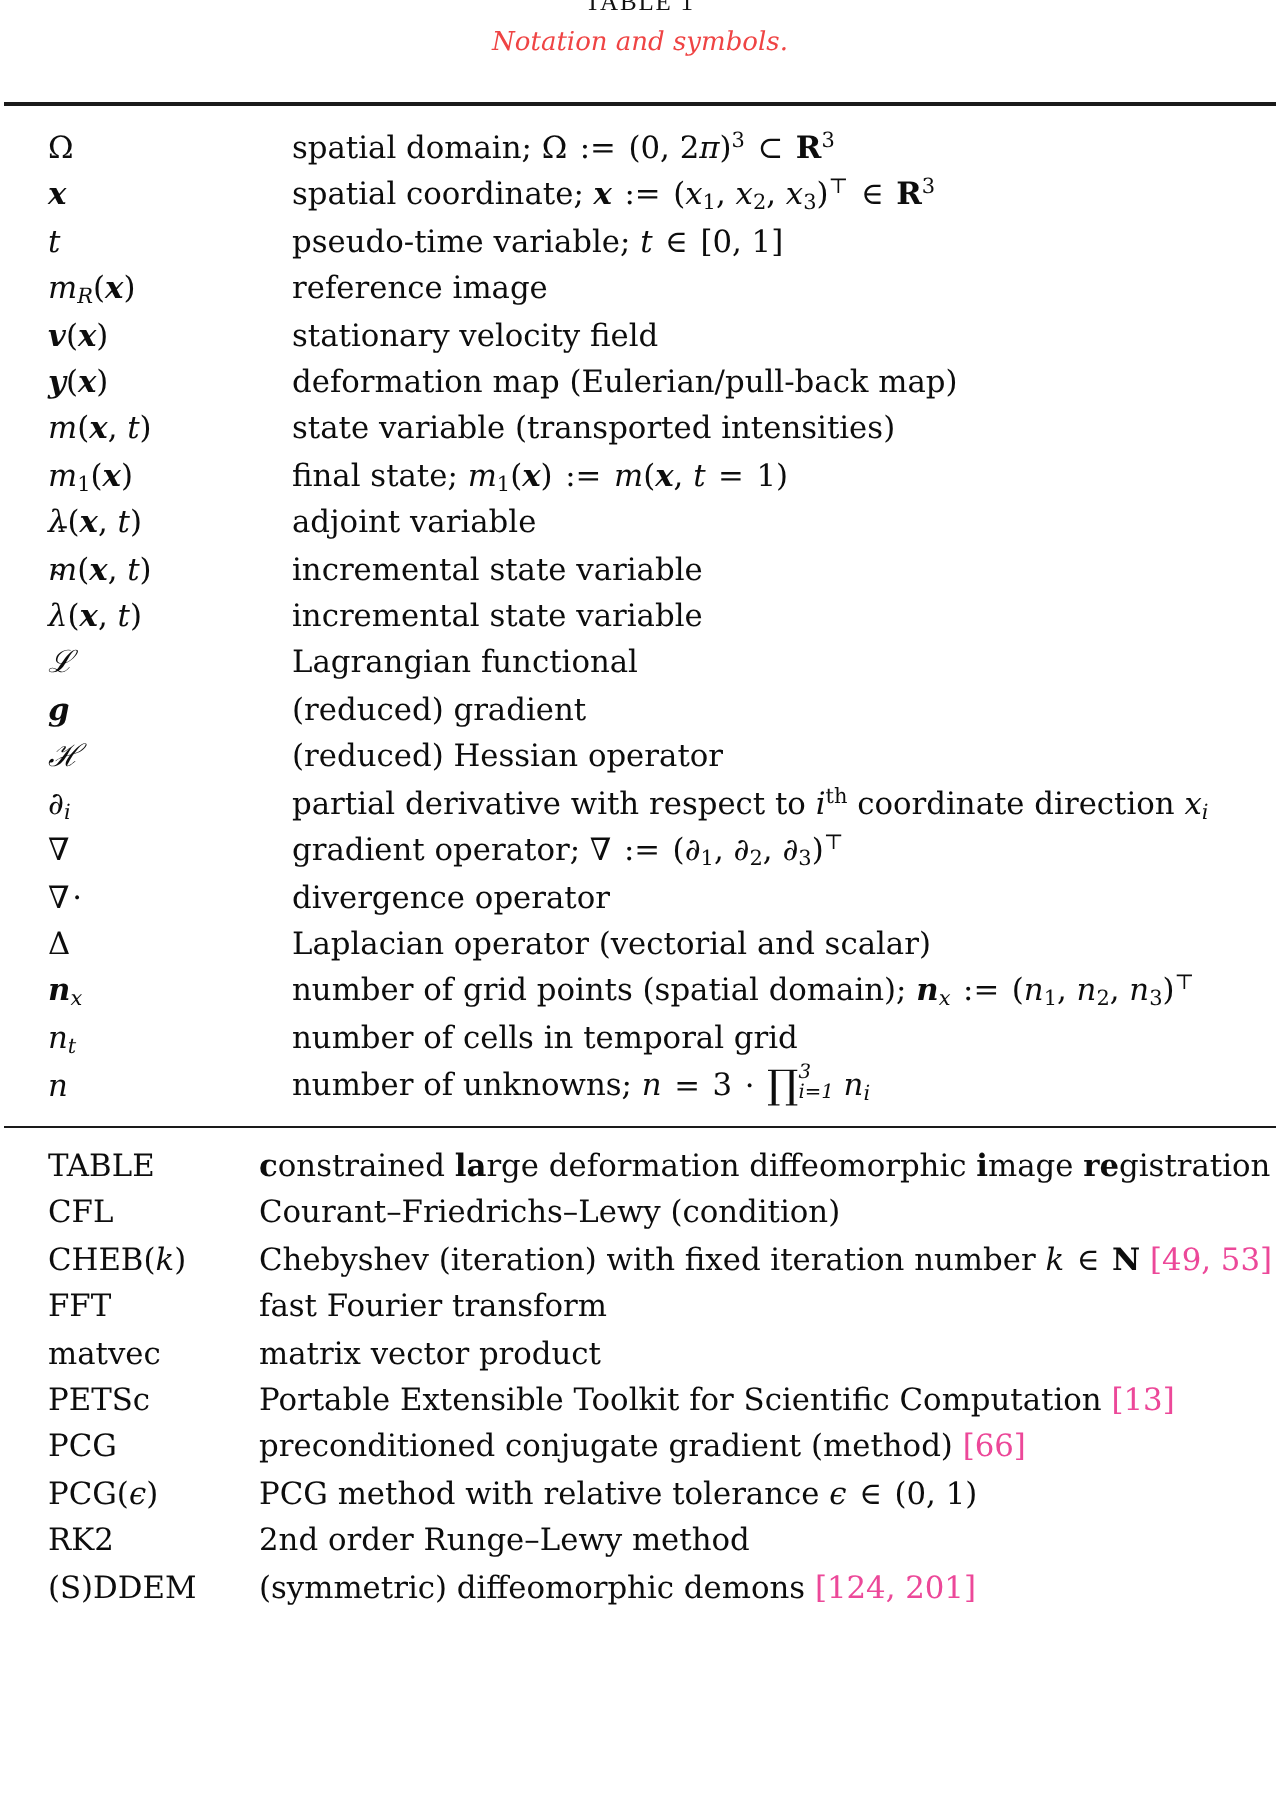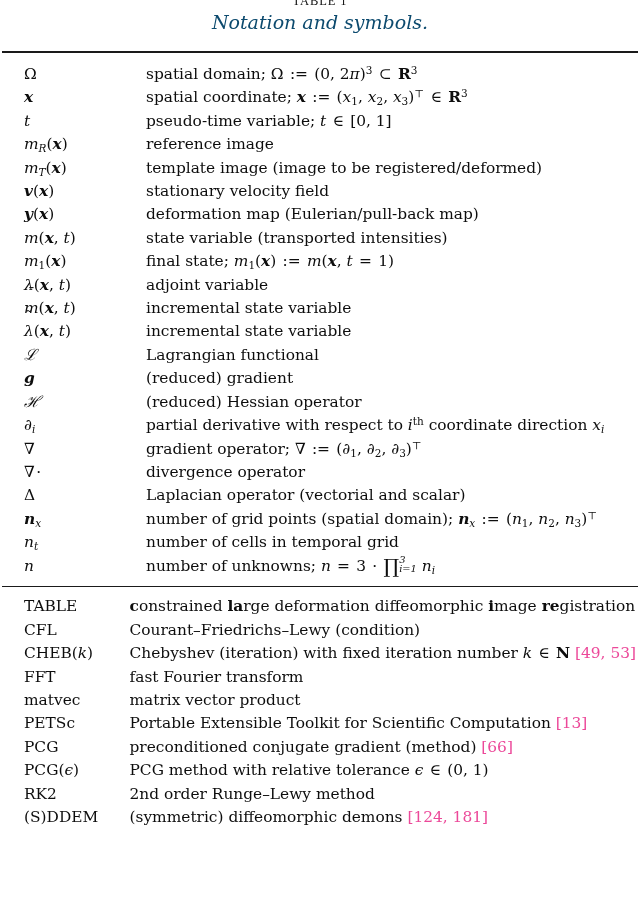--- a/index.html
+++ b/index.html
@@ -31,24 +31,24 @@
   .table-number {
     font-family: "Liberation Serif", "DejaVu Serif", serif;
     font-size: 12.5px;
     letter-spacing: 0.9px;
     line-height: 11px;
     margin-top: -4px;
     color: #111;
   }
   .table-title {
     font-style: italic;
-    font-size: 19px;
+    font-size: 13px;
     line-height: 20px;
     margin-top: 5px;
-    color: #0c4a6e;
+    color: #ef4444;
   }
 
   
   .rule-top {
     margin: 19px 2px 0 2px;
     border-top: 2.1px solid #1a1a1a;
   }
   .rule-mid {
     margin: 0 2px;
     border-top: 1.6px solid #1a1a1a;
@@ -166,24 +166,20 @@
       </tr>
       <tr>
         <td class="col-sym"><span class="mi">t</span></td>
         <td class="col-desc">pseudo-time variable; <span class="mi">t</span> <span class="op">∈</span> [0, 1]</td>
       </tr>
       <tr>
         <td class="col-sym"><span class="mi">m</span><sub><span class="mi">R</span></sub>(<span class="mbi">x</span>)</td>
         <td class="col-desc">reference image</td>
       </tr>
       <tr>
-        <td class="col-sym"><span class="mi">m</span><sub><span class="mi">T</span></sub>(<span class="mbi">x</span>)</td>
-        <td class="col-desc">template image (image to be registered/deformed)</td>
-      </tr>
-      <tr>
         <td class="col-sym"><span class="mbi">v</span>(<span class="mbi">x</span>)</td>
         <td class="col-desc">stationary velocity field</td>
       </tr>
       <tr>
         <td class="col-sym"><span class="mbi">y</span>(<span class="mbi">x</span>)</td>
         <td class="col-desc">deformation map (Eulerian/pull-back map)</td>
       </tr>
       <tr>
         <td class="col-sym"><span class="mi">m</span>(<span class="mbi">x</span>, <span class="mi">t</span>)</td>
         <td class="col-desc">state variable (transported intensities)</td>
@@ -282,19 +278,19 @@
       <tr>
         <td class="col-sym">PCG(<span class="mi">ϵ</span>)</td>
         <td class="col-desc">PCG method with relative tolerance <span class="mi">ϵ</span> <span class="op">∈</span> (0, 1)</td>
       </tr>
       <tr>
         <td class="col-sym">RK2</td>
         <td class="col-desc">2nd order Runge–Lewy method</td>
       </tr>
       <tr>
         <td class="col-sym">(S)DDEM</td>
-        <td class="col-desc"><span>(symmetric) diffeomorphic demons</span> <span class="cite">[124, 181]</span></td>
+        <td class="col-desc"><span>(symmetric) diffeomorphic demons</span> <span class="cite">[124, 201]</span></td>
       </tr>
 
     </tbody>
   </table>
 
 </div>
 
 </body></html>

